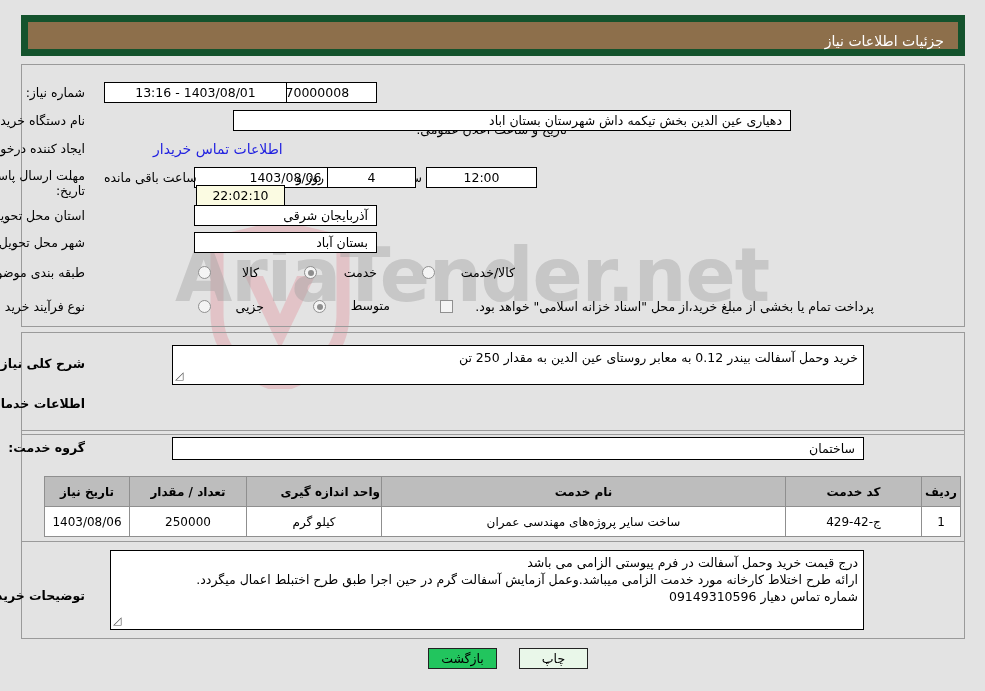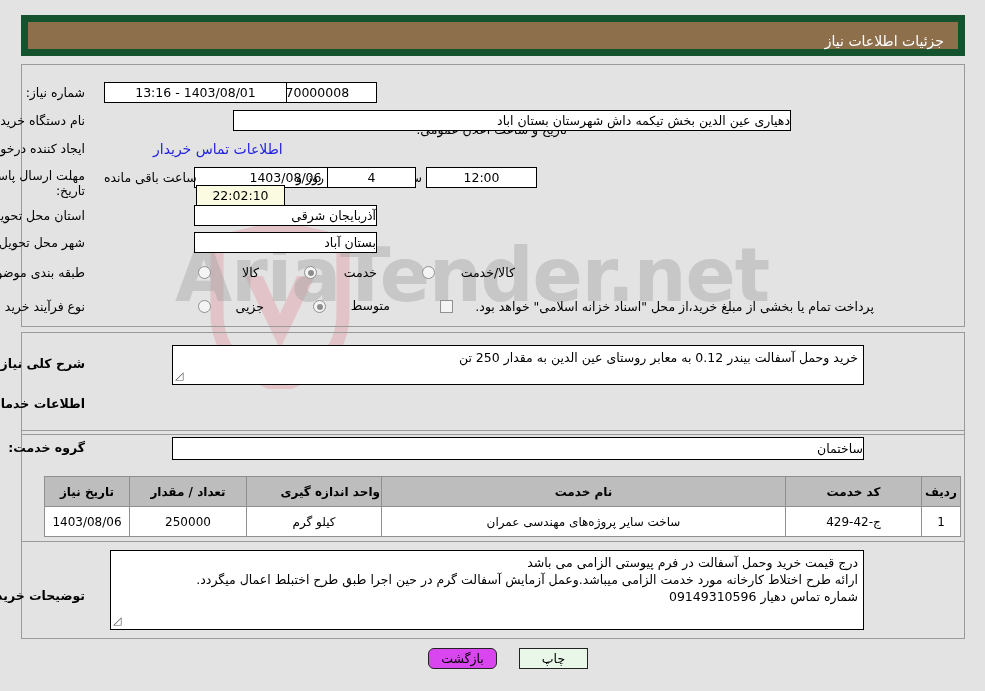--- a/index.html
+++ b/index.html
@@ -92,21 +92,21 @@
   .fld {
     position: absolute;
     border: 1px solid #000;
     background: #ffffff;
     box-sizing: border-box;
     font-size: 12.5px;
     color: #000;
     z-index: 2;
     overflow: hidden;
     white-space: nowrap;
-    padding: 0 0;
+    padding: 0 8px;
     line-height: 19px;
     height: 21px;
   }
   .fld.center { text-align: center; }
   .fld.right  { text-align: right; }
   .fld.yellow { background: #fbfbe2; }
 
   .link {
     position: absolute;
     color: #1f1fe0;
@@ -204,21 +204,21 @@
     box-sizing: border-box;
     font-size: 12.5px;
     text-align: center;
     line-height: 19px;
     height: 21px;
     z-index: 3;
     cursor: pointer;
     color: #000;
   }
   .btn-print  { background: #e9f7e9; }
-  .btn-back   { background: #d946ef; border-radius: 6px; }
+  .btn-back   { background: #22c55e; }
 </style>
 </head>
 <body>
 
 <div id="page">
 
   <div class="watermark">
     <svg class="wm-shield" width="150" height="165" viewBox="0 0 150 165">
       <path d="M12 18 L75 3 L138 18 L138 90 C138 128 110 152 75 162 C40 152 12 128 12 90 Z" fill="none" stroke="rgba(226,170,176,0.55)" stroke-width="13"></path>
       <path d="M40 52 L75 125 L110 52 L92 52 L75 90 L58 52 Z" fill="rgba(226,170,176,0.55)"></path>

